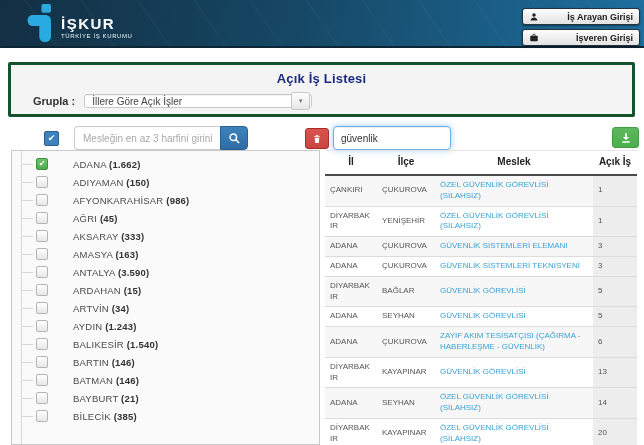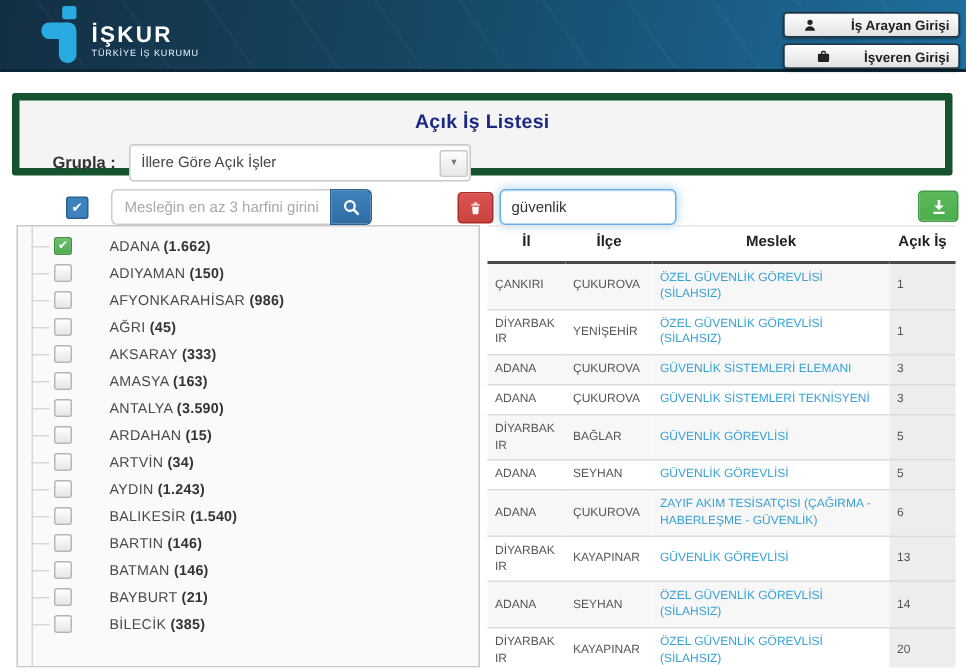--- a/index.html
+++ b/index.html
@@ -20,38 +20,38 @@
   }
   .logo-wrap{position:absolute;left:27px;top:4px;display:flex;align-items:flex-start;gap:8px;z-index:2;}
   .logo-mark{width:26px;height:38px;}
   .logo-text{margin-top:12px;}
   .logo-title{font-size:15px;font-weight:bold;color:#fff;letter-spacing:1.5px;line-height:15px;}
   .logo-sub{font-size:6px;color:#e8f4fb;letter-spacing:.6px;margin-top:2px;}
   .header-buttons{position:absolute;right:4px;top:8px;display:flex;flex-direction:column;gap:4px;z-index:2;}
   .hbtn{
     width:118px;height:17px;border:1px solid #22333e;border-radius:3px;
     background:linear-gradient(#fdfdfd,#e2e2e2);
-    display:flex;align-items:center;justify-content:flex-end;gap:22px;
+    display:flex;align-items:center;justify-content:space-between;gap:22px;
     font-size:9px;font-weight:bold;color:#222;cursor:pointer;
     box-shadow:0 1px 2px rgba(0,0,0,.45);
   }
   .hbtn svg{width:10px;height:10px;flex:none;}
   
   .top-panel{
     position:absolute;left:8px;top:62px;width:627px;height:55px;
-    background:#f4f4f4;border:5px solid #14532d;border-radius:2px;box-sizing:border-box;
+    background:#f4f4f4;border:3px solid #14532d;border-radius:2px;box-sizing:border-box;
   }
   .page-title{
     text-align:center;font-size:13px;font-weight:bold;
     color:var(--title-navy,#1b2a80);margin-top:6px;letter-spacing:.2px;
   }
   .group-row{position:absolute;left:22px;top:29px;display:flex;align-items:center;gap:9px;}
   .group-label{font-size:11px;font-weight:bold;color:#333;}
   .combobox{
-    width:228px;height:25px;background:#fff;border:1px solid #c8c8c8;border-radius:3px;
+    width:228px;height:14px;background:#fff;border:1px solid #c8c8c8;border-radius:3px;
     display:flex;align-items:center;box-sizing:border-box;box-shadow:inset 0 1px 1px rgba(0,0,0,.05);
   }
   .combobox .cb-text{flex:1;font-size:10px;color:#444;padding-left:7px;}
   .combobox .cb-btn{
     width:17px;height:16px;margin-right:1px;border:1px solid #c8c8c8;border-radius:2px;
     background:linear-gradient(#fefefe,#e7e7e7);
     display:flex;align-items:center;justify-content:center;
     font-size:6px;color:#777;cursor:pointer;
   }
   

